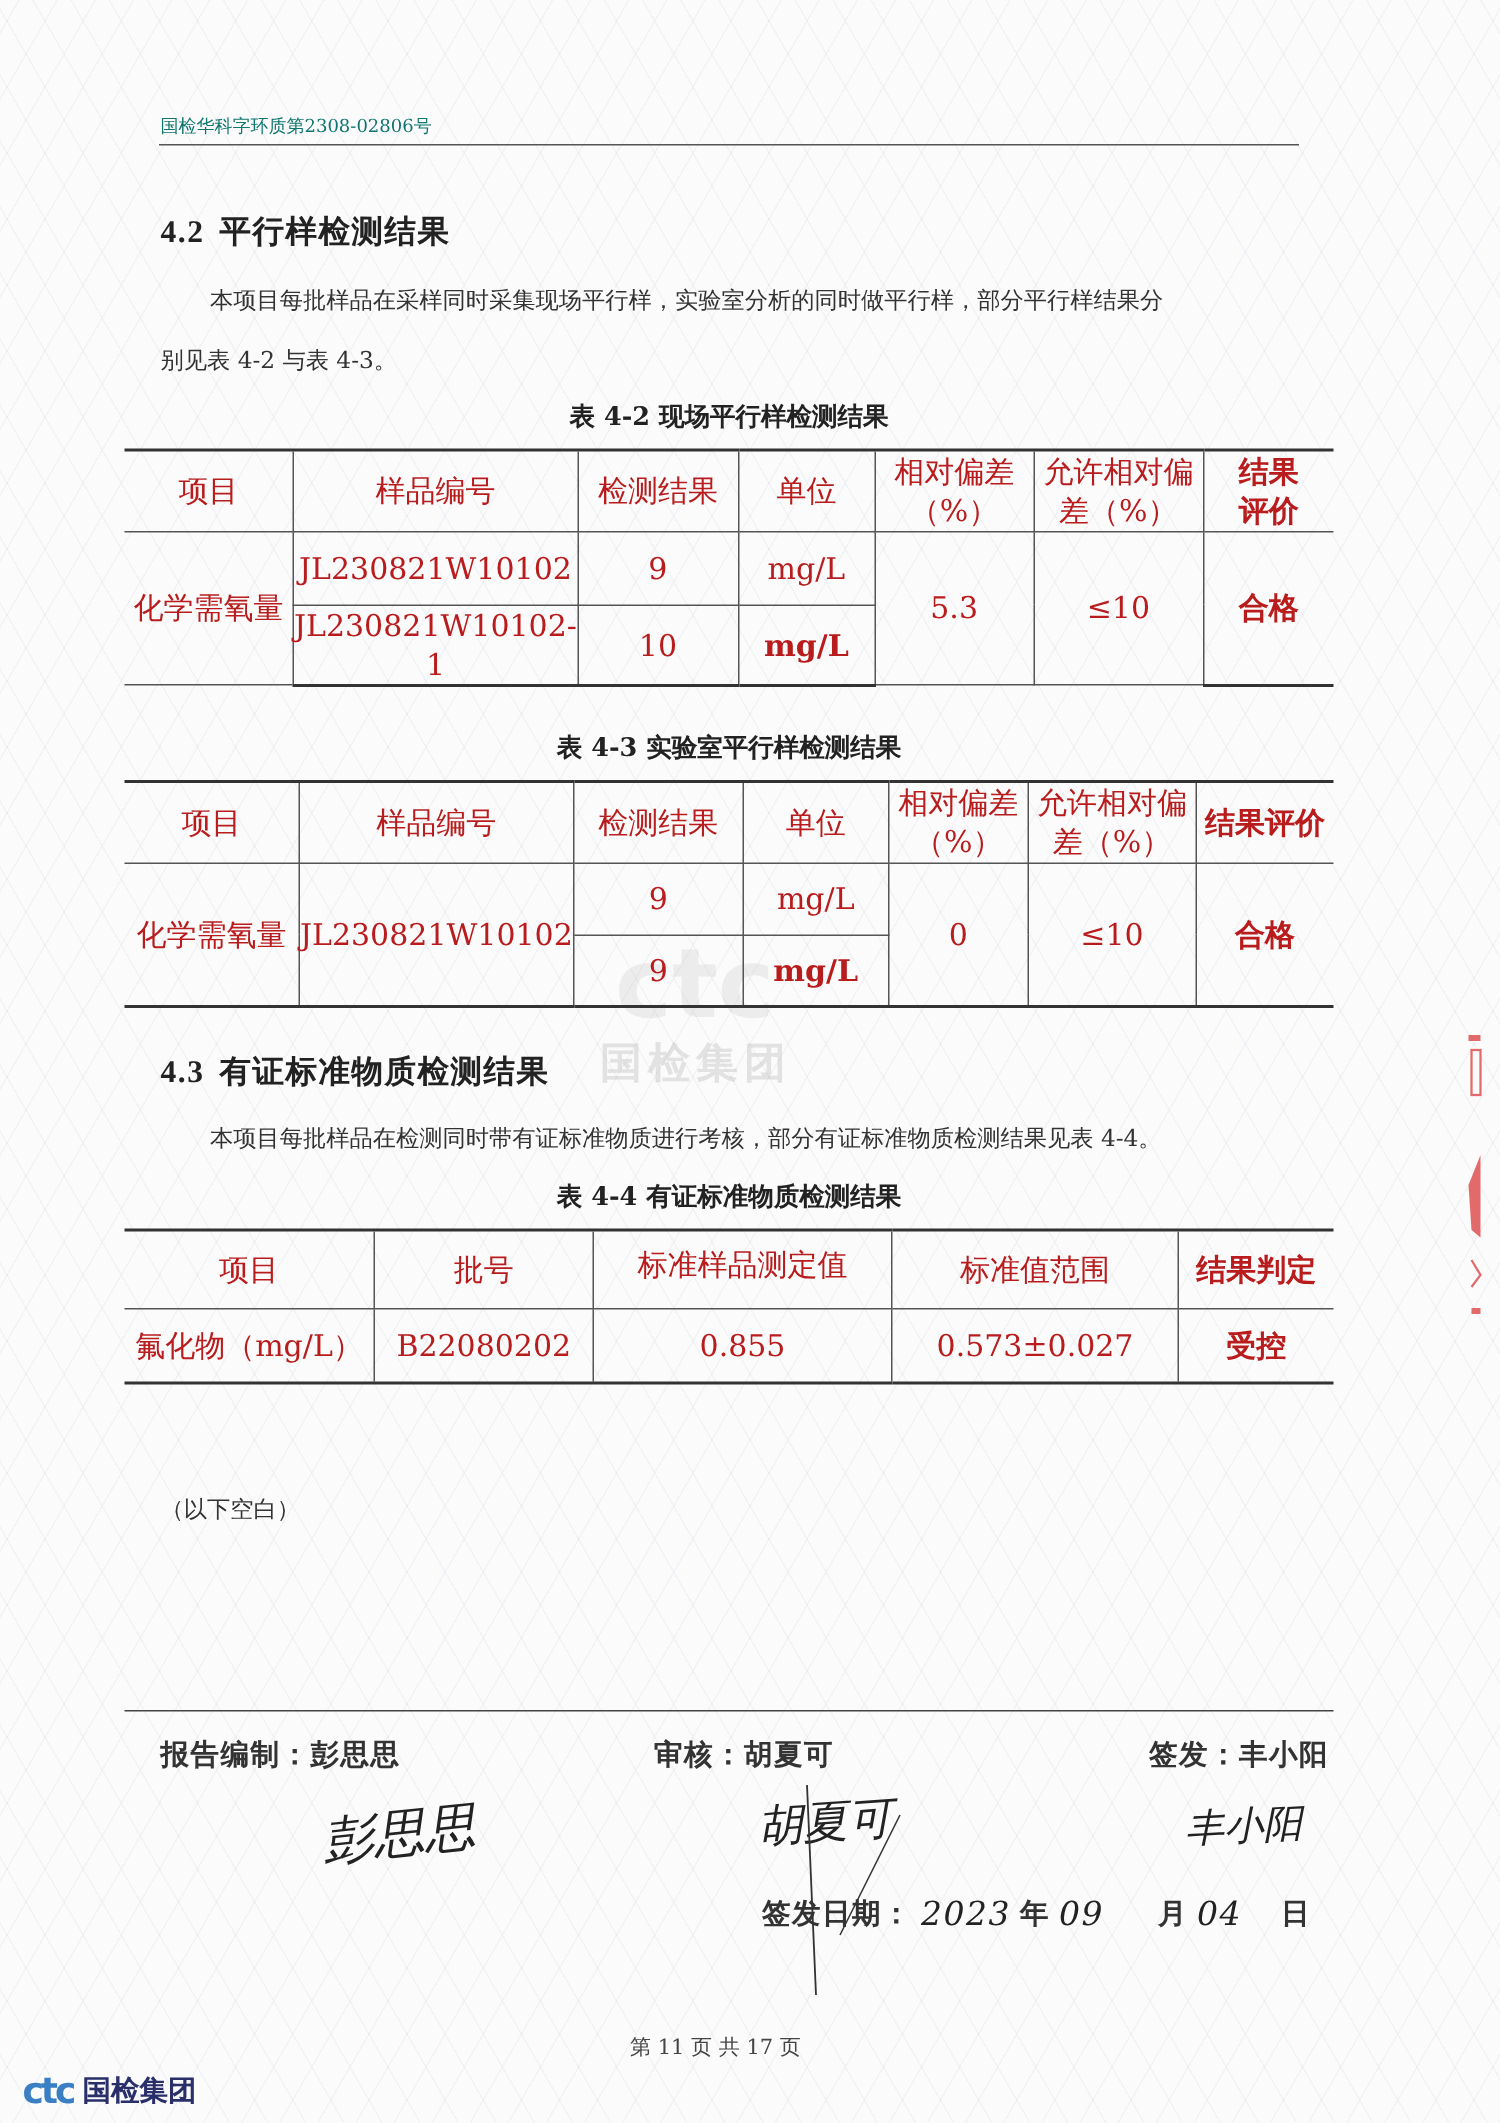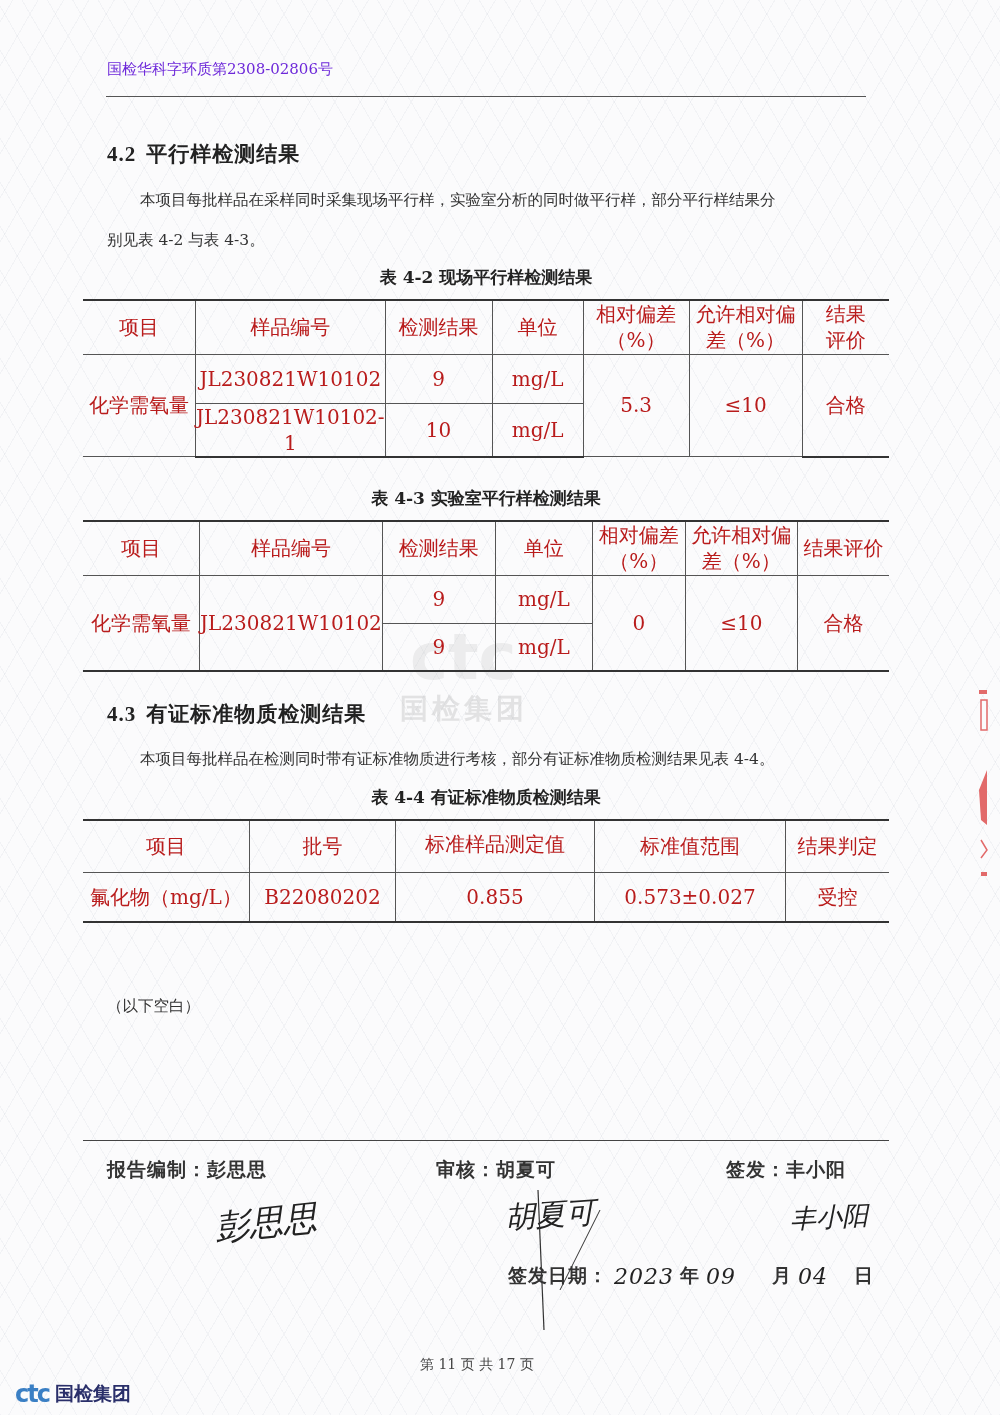--- a/index.html
+++ b/index.html
@@ -6,32 +6,32 @@
   body {
     width:1000px; height:1415px; position:relative; overflow:hidden;
     background:#fbfbfc;
     background-image:
       repeating-linear-gradient(60deg, rgba(200,205,215,0.18) 0 1px, transparent 1px 22px),
       repeating-linear-gradient(-60deg, rgba(200,205,215,0.18) 0 1px, transparent 1px 22px);
     font-family: "DejaVu Serif", "Liberation Serif", serif;
     color:#222;
   }
   .abs { position:absolute; }
-  .header-text { left:107px; top:60px; font-size:15px; color:#6d28d9; }
+  .header-text { left:107px; top:76px; font-size:12px; color:#0f766e; }
   .header-rule { left:106px; top:96px; width:760px; height:0; border-top:1.5px solid #555; }
   .h2 { font-size:21px; font-weight:bold; color:#222; letter-spacing:1px; }
   .h2 .num { font-family:"Liberation Serif", serif; margin-right:10px; }
   .para { font-size:15.5px; line-height:38px; color:#333; }
   .caption { font-size:17px; font-weight:bold; color:#222; text-align:center; }
   table { border-collapse:collapse; position:absolute; font-size:20px; color:#b91c1c; }
   table td, table th { border:1px solid #555; text-align:center; font-weight:normal; padding:0; line-height:26px; }
   table tr:first-child th { border-top:2.5px solid #333; }
   table tr:last-child td { border-bottom:2.5px solid #333; }
   table td:first-child, table th:first-child { border-left:none; }
-  table td:last-child, table th:last-child { border-right:none; }
+  table td:last-child, table th:last-child { border-right:none;font-weight:bold; }
   .sig-rule { left:83px; top:1140px; width:806px; border-top:1.5px solid #444; }
   .sig-label { font-size:19px; font-weight:bold; color:#333; letter-spacing:1px; }
   .footer-page { left:420px; top:1356px; font-size:14px; color:#444; }
   .logo { left:15px; top:1380px; display:flex; align-items:center; gap:6px; }
   .logo-mark { font-family:"DejaVu Sans", sans-serif; font-weight:bold; font-size:24px; color:#3a7fc4; letter-spacing:-2px; }
   .logo-text { font-family:"DejaVu Sans", sans-serif; font-weight:bold; font-size:19px; color:#2a2f6a; }
   .watermark { left:400px; top:690px; font-family:"DejaVu Sans", sans-serif; font-size:28px; font-weight:bold; color:rgba(180,180,180,0.35); letter-spacing:4px; }
   .watermark-mark { left:410px; top:620px; font-family:"DejaVu Sans", sans-serif; font-size:64px; font-weight:bold; color:rgba(190,190,190,0.25); }
   .stamp { left:975px; top:690px; width:14px; height:190px; }
   .signature { font-family:"DejaVu Serif", serif; font-style:italic; color:#222; }
@@ -150,21 +150,21 @@
 
 <div class="abs para" style="left:107px; top:987px;">（以下空白）</div>
 
 <div class="abs sig-rule"></div>
 <div class="abs sig-label" style="left:107px; top:1157px;">
   <span>报告编制：</span><span>彭思思</span>
 </div>
 <div class="abs sig-label" style="left:436px; top:1157px;">
   <span>审核：</span><span>胡夏可</span>
 </div>
-<div class="abs sig-label" style="left:726px; top:1157px;">
+<div class="abs sig-label" style="left:766px; top:1157px;">
   <span>签发：</span><span>丰小阳</span>
 </div>
 
 <div class="abs signature" style="left:215px; top:1200px; font-size:34px; transform:rotate(-6deg);">彭思思</div>
 <div class="abs signature" style="left:505px; top:1195px; font-size:30px; transform:rotate(-4deg);">胡夏可</div>
 <div class="abs signature" style="left:790px; top:1200px; font-size:26px; transform:rotate(-3deg);">丰小阳</div>
 <svg class="abs" style="left:500px; top:1180px;" width="130" height="160">
   <path d="M38 10 L44 150" stroke="#333" stroke-width="1.2" fill="none"></path>
   <path d="M100 30 L60 110" stroke="#333" stroke-width="1" fill="none"></path>
 </svg>

